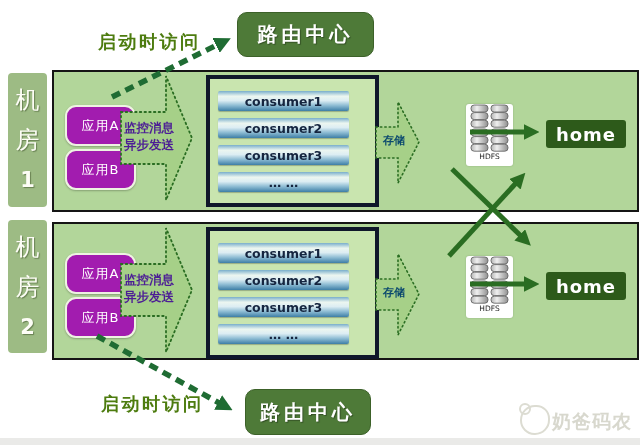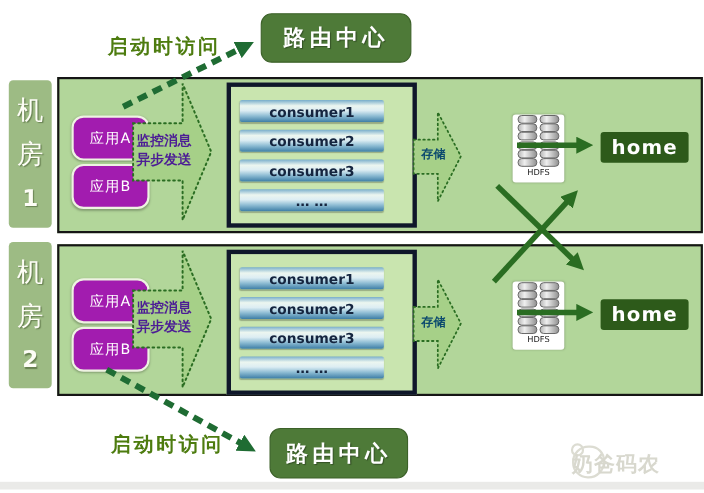--- a/index.html
+++ b/index.html
@@ -54,21 +54,21 @@
 
   .homebox{position:absolute;left:492px;top:48px;width:80px;height:28px;background:#2d5a1a;
            border-radius:3px;color:#ffffff;font-size:18px;font-weight:bold;letter-spacing:1px;
            display:flex;align-items:center;justify-content:center;}
 
   
   .wm-logo{position:absolute;left:520px;top:405px;width:26px;height:26px;border:2px solid #dcdcd2;
            border-radius:50% 45% 50% 48%;}
   .wm-logo::before{content:"";position:absolute;left:-3px;top:-4px;width:8px;height:8px;
            border:2px solid #dcdcd2;border-radius:50%;}
-  .wm-text{position:absolute;left:520px;top:409px;color:#d8d8ce;font-size:19px;font-weight:bold;
+  .wm-text{position:absolute;left:552px;top:409px;color:#d8d8ce;font-size:19px;font-weight:bold;
            letter-spacing:1px;}
 
   .bottomstrip{position:absolute;left:0;top:438px;width:640px;height:7px;background:#eaeae8;}
 
   svg.overlay{position:absolute;left:0;top:0;pointer-events:none;}
 </style>
 </head>
 <body>
 
 <div id="canvas">

